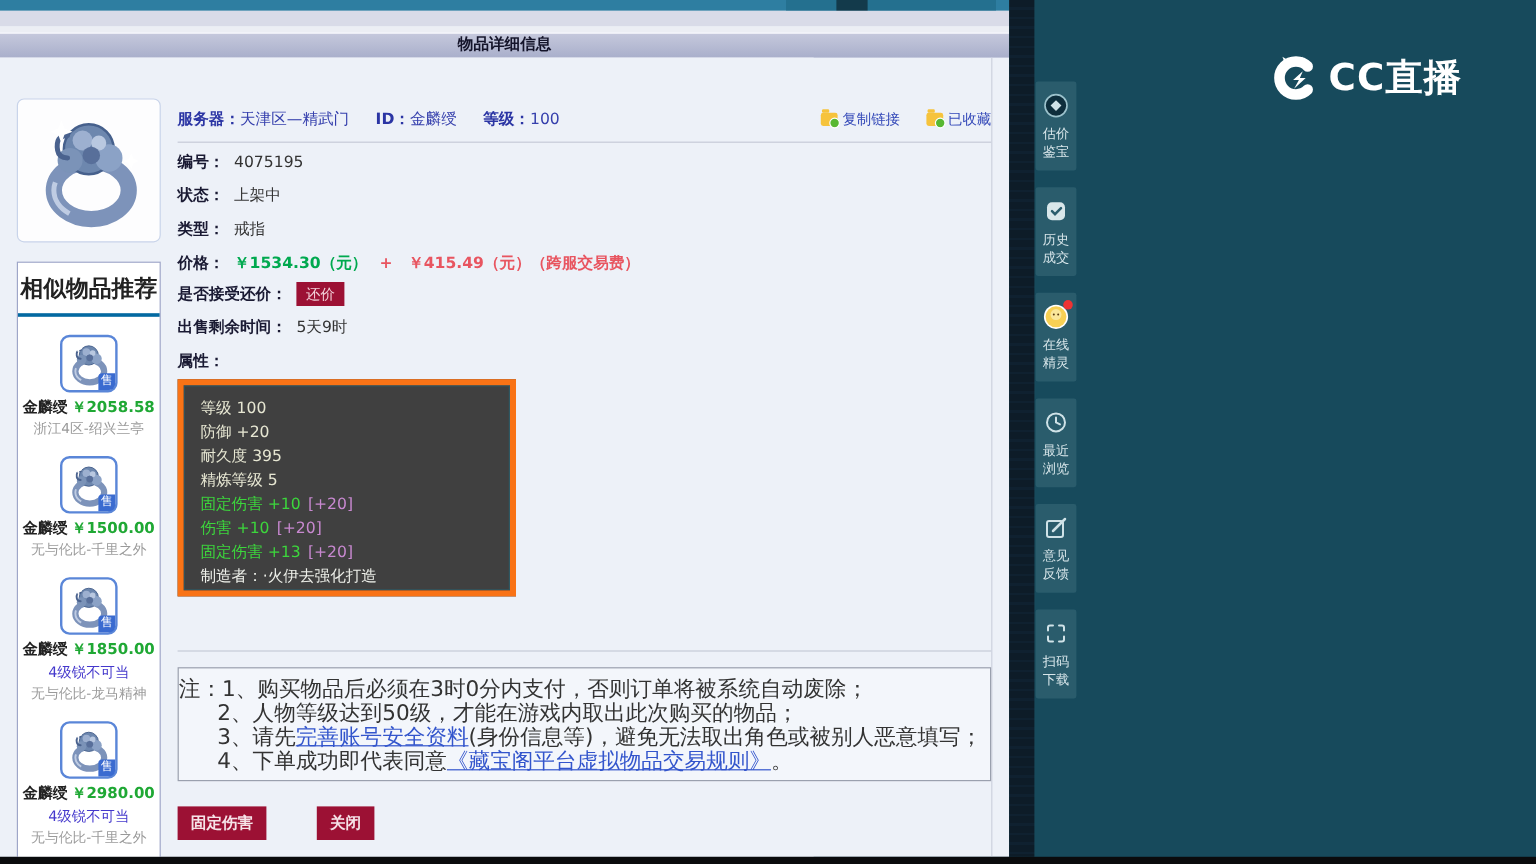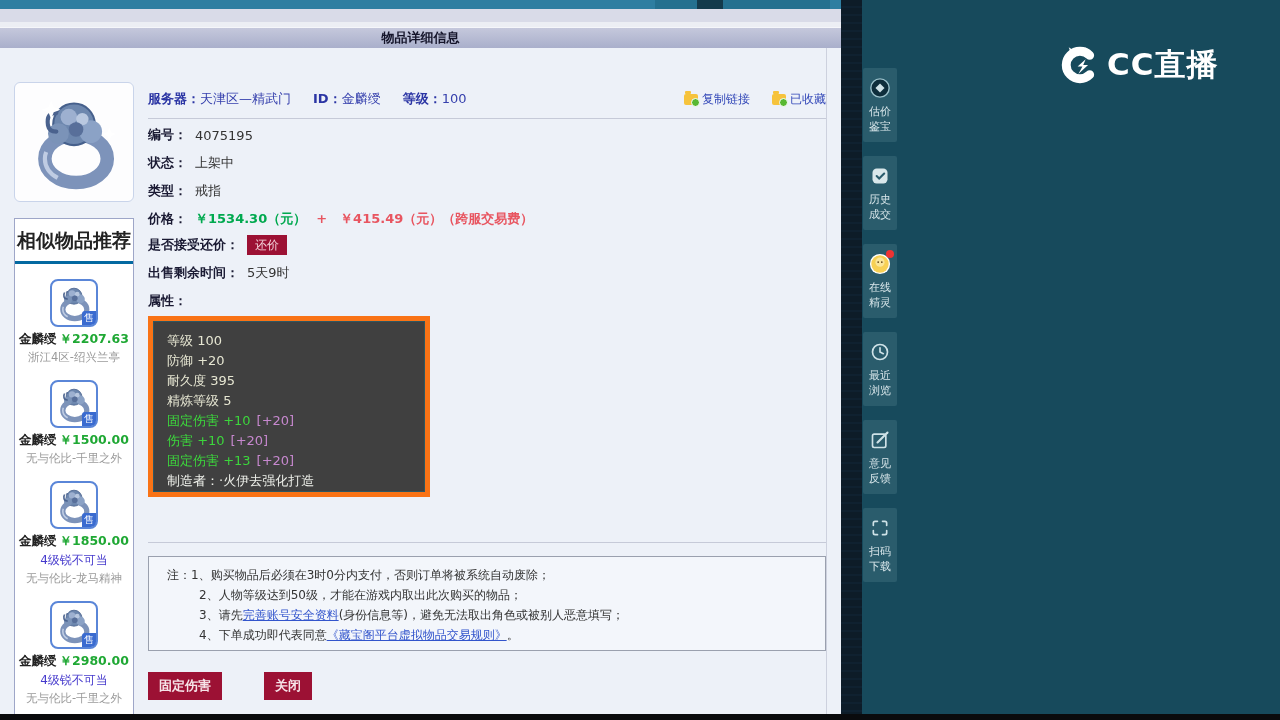--- a/index.html
+++ b/index.html
@@ -57,22 +57,22 @@
   .attr-box { position:absolute; left:148px; top:268px; width:282px; height:181px;
               background:#404040; border:5px solid #f97316; box-shadow:inset 0 0 0 1px #2e5762;
               padding:10px 14px; font-size:13px; line-height:20px; }
   .attr-line.base  { color:#e6e6d2; }
   .attr-line.maker { color:#eef0ea; }
   .attr-g { color:#3cd63c; }
   .attr-p { color:#c788cf; margin-left:6px; }
 
   
   .notes-box { position:absolute; left:148px; top:508px; width:678px; height:95px;
-               background:#f3f6fb; border:1px solid #9aa0ae; padding:8px 18px;
-               font-size:12px; color:#333; line-height:20px; }
+               background:#f3f6fb; border:1px solid #9aa0ae; padding:8px 0;
+               font-size:18px; color:#333; line-height:20px; }
   .note-line { white-space:nowrap; }
   .note-indent { padding-left:32px; }
   .note-link { color:#3355cc; text-decoration:underline; cursor:pointer; }
 
   
   .actions { position:absolute; left:148px; top:624px; display:flex; }
   .btn { background:#9c1134; color:#f6e3e8; font-size:13px; font-weight:bold;
          padding:5px 11px; border:none; cursor:pointer; font-family:inherit; }
   .btn-close { margin-left:42px; }
 
@@ -223,21 +223,21 @@
     <div class="similar">
       <div class="similar-title">相似物品推荐</div>
 
       <div class="sim-item">
         <div class="sim-icon">
           <svg width="40" height="40" viewBox="0 0 100 100">
               <use href="#ring-art"></use>
             </svg>
           <span class="sale-badge">售</span>
         </div>
-        <div class="sim-name-row"><span class="sim-name">金麟绶</span><span class="sim-price">￥2207.63</span></div>
+        <div class="sim-name-row"><span class="sim-name">金麟绶</span><span class="sim-price">￥2058.58</span></div>
         <div class="sim-server">浙江4区-绍兴兰亭</div>
       </div>
 
       <div class="sim-item">
         <div class="sim-icon">
           <svg width="40" height="40" viewBox="0 0 100 100">
               <use href="#ring-art"></use>
             </svg>
           <span class="sale-badge">售</span>
         </div>

